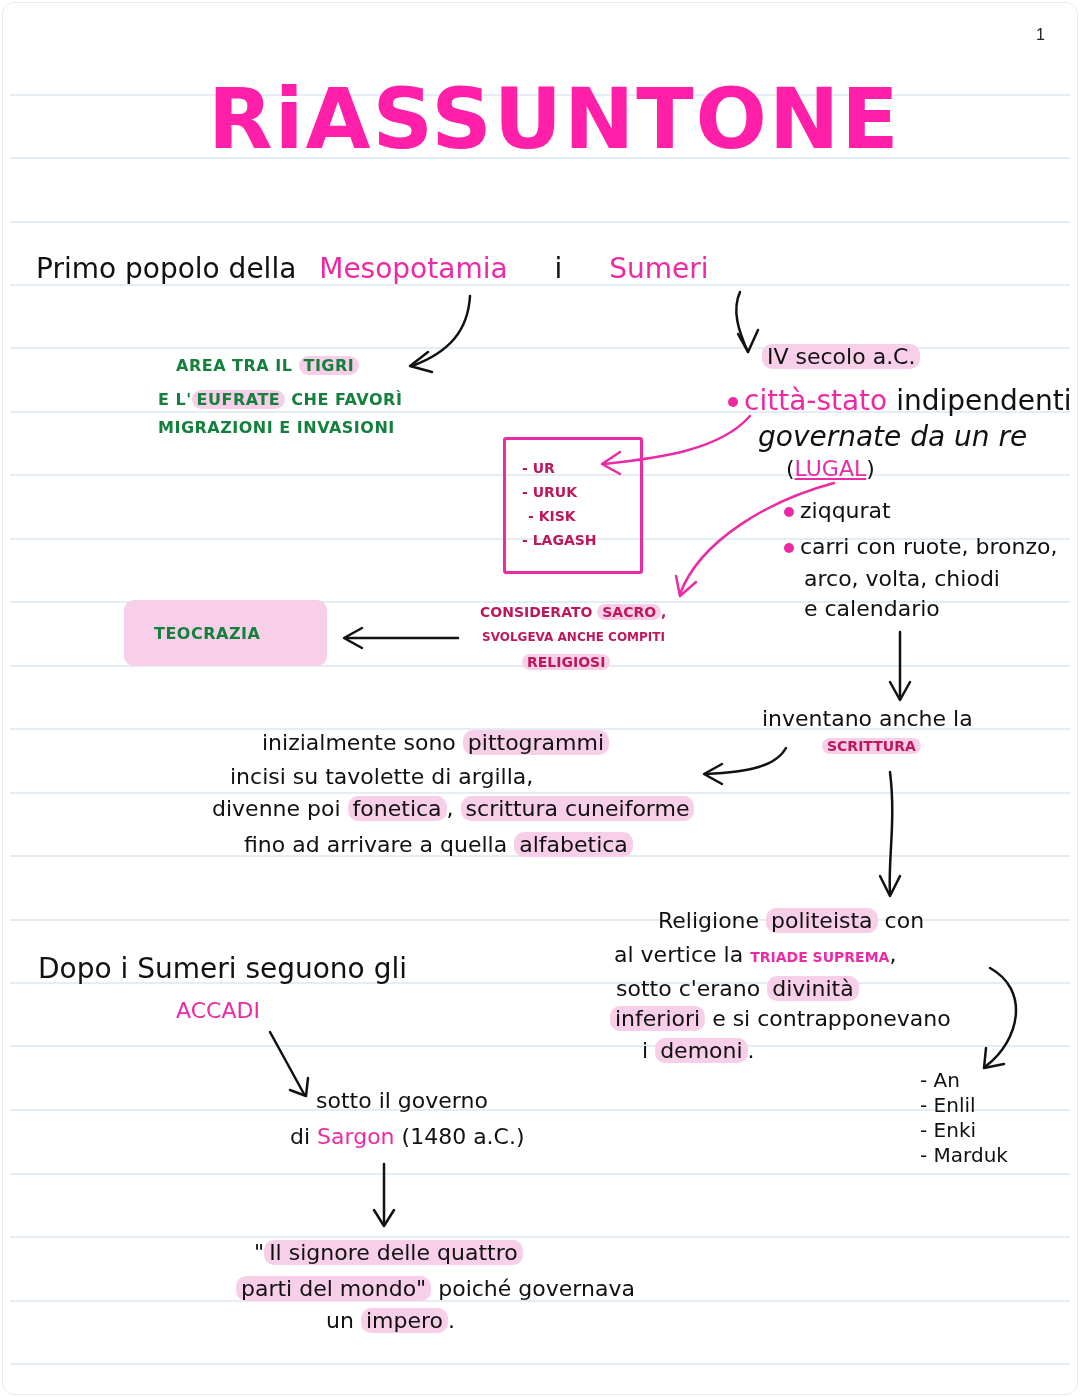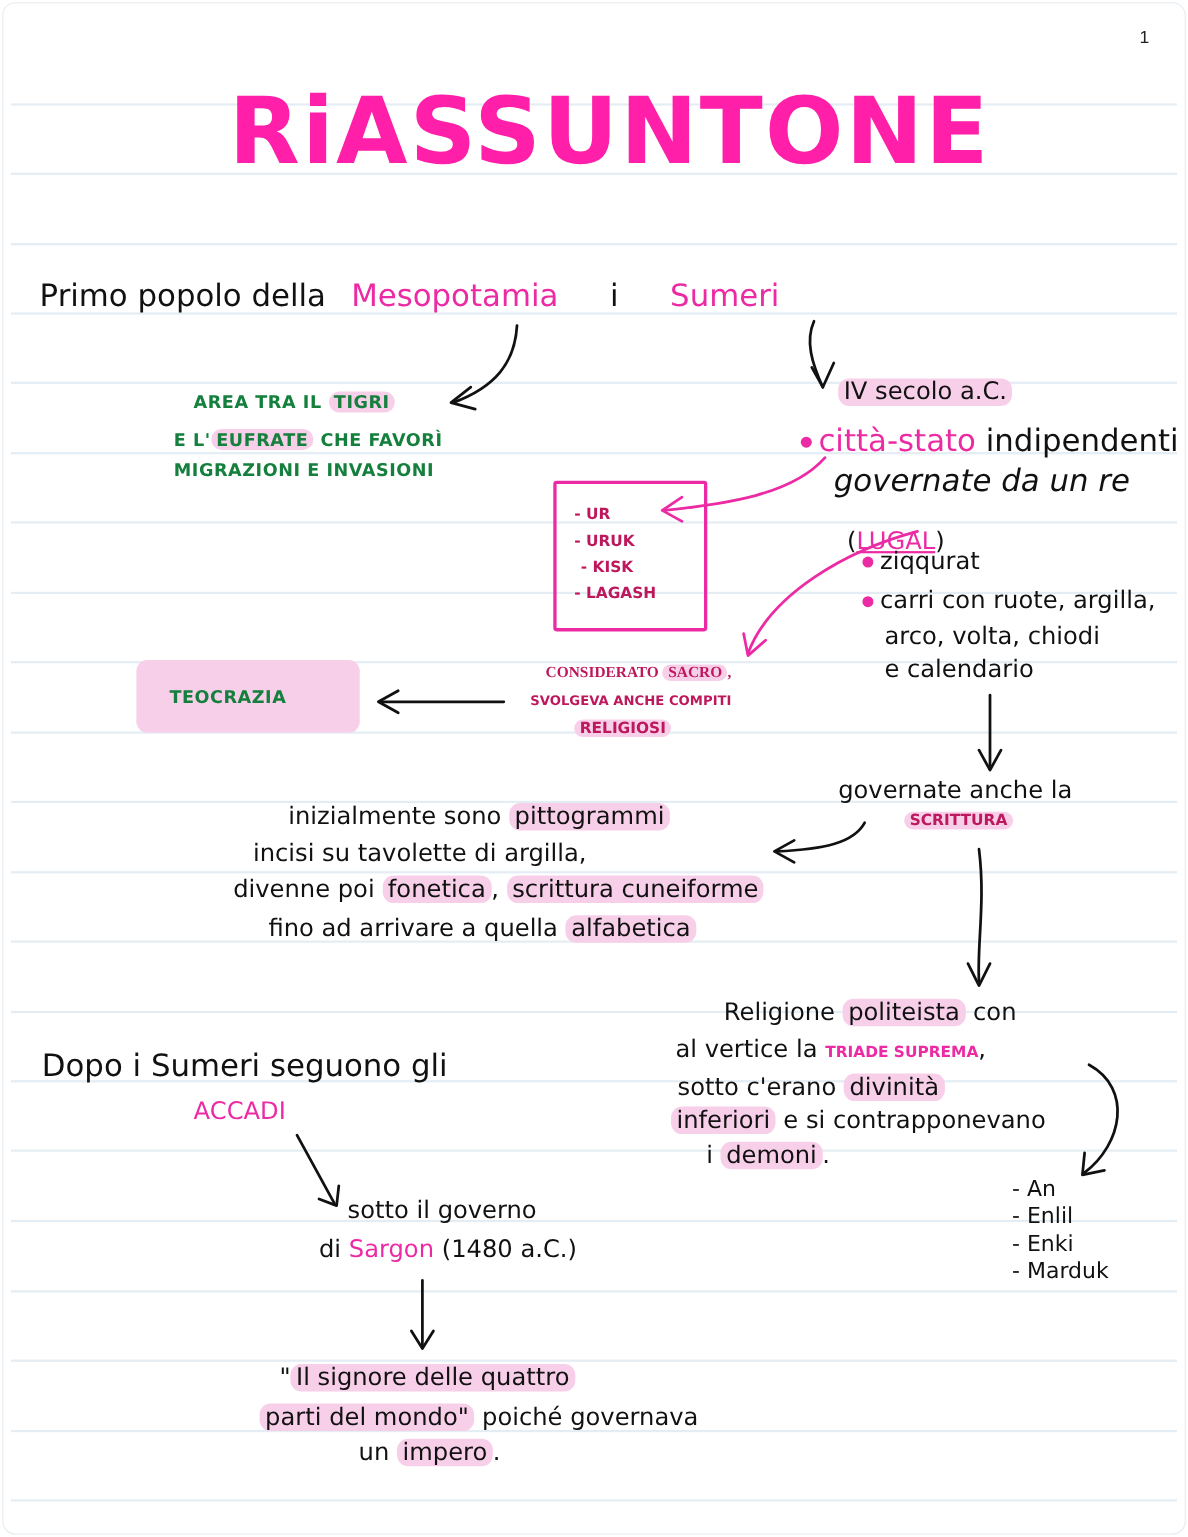--- a/index.html
+++ b/index.html
@@ -75,54 +75,54 @@
 </div>
 <div class="abs caps" style="left:158px; top:418px;">MIGRAZIONI E INVASIONI</div>
 
 <div class="abs hand-md hl" style="left:762px; top:344px;">IV secolo a.C.</div>
 
 <div class="abs hand" style="left:728px; top:384px;">
   <span class="bullet"></span><span class="pink">città-stato</span>
   <span>indipendenti</span>
 </div>
 <div class="abs hand" style="left:758px; top:420px;font-style:italic;">governate da un re</div>
-<div class="abs hand-md" style="left:770px; top:456px;margin-top:24px;">
+<div class="abs hand-md" style="left:786px; top:456px;">
   <span>(</span><span class="pink" style="text-decoration:underline">LUGAL</span><span>)</span>
 </div>
 
 <div class="box-cities"></div>
 <div class="abs caps-sm" style="left:522px; top:456px;">
   <div class="list-line">- UR</div>
   <div class="list-line">- URUK</div>
   <div class="list-line" style="margin-left:6px">- KISK</div>
   <div class="list-line">- LAGASH</div>
 </div>
 
 <div class="abs hand-md" style="left:784px; top:498px;">
   <span class="bullet"></span><span>ziqqurat</span>
 </div>
 <div class="abs hand-md" style="left:784px; top:534px;">
-  <span class="bullet"></span><span>carri con ruote, argilla,</span>
+  <span class="bullet"></span><span>carri con ruote, bronzo,</span>
 </div>
 <div class="abs hand-md" style="left:804px; top:566px;">arco, volta, chiodi</div>
 <div class="abs hand-md" style="left:804px; top:596px;">e calendario</div>
 
 <div class="box-teo"></div>
 <div class="abs caps" style="left:154px; top:624px;">TEOCRAZIA</div>
 
-<div class="abs caps-sm" style="left:496px; top:604px;font-family:Liberation Serif, serif;">
+<div class="abs caps-sm" style="left:480px; top:604px;">
   <span>CONSIDERATO</span>
   <span class="hl">SACRO</span><span>,</span>
 </div>
 <div class="abs caps-sm" style="left:482px; top:630px; font-size:12px;">SVOLGEVA ANCHE COMPITI</div>
 <div class="abs caps-sm" style="left:522px; top:654px;">
   <span class="hl">RELIGIOSI</span>
 </div>
 
-<div class="abs hand-md" style="left:762px; top:706px;">governate anche la</div>
+<div class="abs hand-md" style="left:762px; top:706px;">inventano anche la</div>
 <div class="abs caps-sm hl" style="left:822px; top:738px;text-align:right;">SCRITTURA</div>
 
 <div class="abs hand-md" style="left:262px; top:730px;">
   <span>inizialmente sono</span>
   <span class="hl">pittogrammi</span>
 </div>
 <div class="abs hand-md" style="left:230px; top:764px;">incisi su tavolette di argilla,</div>
 <div class="abs hand-md" style="left:212px; top:796px;">
   <span>divenne poi</span>
   <span class="hl">fonetica</span><span>,</span>

